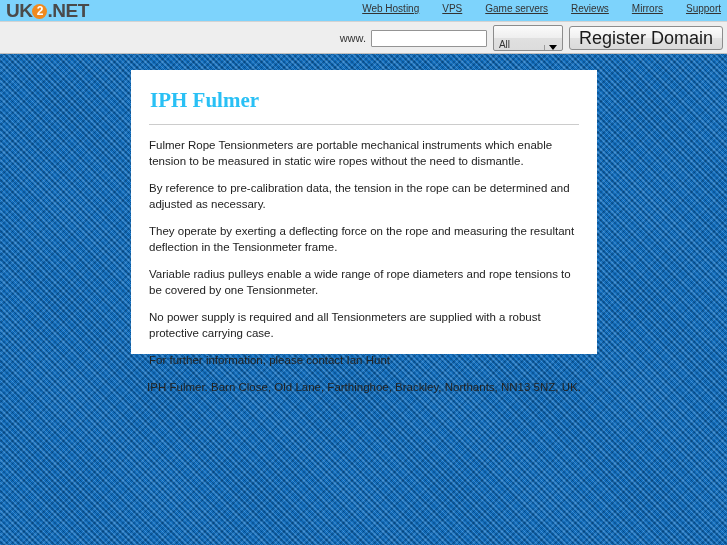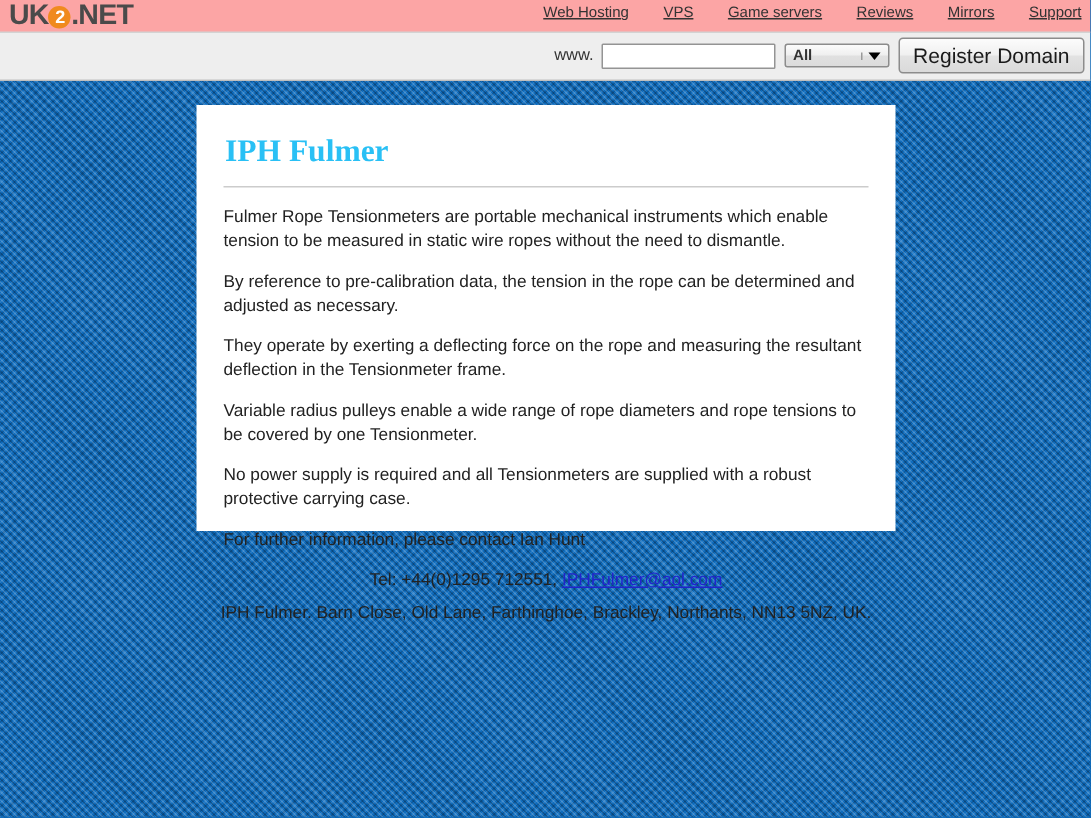--- a/index.html
+++ b/index.html
@@ -35,21 +35,21 @@
         rgba(0,0,0,0.16) 2px, rgba(0,0,0,0.16) 3px,
         rgba(0,0,0,0.00) 3px, rgba(0,0,0,0.00) 4px);
   }
 
   
   #header-bar {
     position: absolute;
     left: 0; top: 0;
     width: 727px;
     height: 22px;
-    background: #fca5a5;
+    background: #7dd3fc;
     border-bottom: 1px solid #d3d3d3;
     box-sizing: border-box;
   }
   #logo {
     position: absolute;
     left: 6px;
     top: 0px;
     height: 21px;
     display: flex;
     align-items: center;
@@ -121,28 +121,27 @@
     border: 1px solid #949494;
     background: #ffffff;
     font-size: 11px;
     padding: 0 3px;
     box-sizing: border-box;
     border-radius: 1px;
   }
   #tld-select {
     margin-left: 6px;
     width: 70px;
-    height: 16px;
-    display: flex;
-    align-items: center;
+    height: 26px;
+    display: flex;
+    align-items: flex-end;
     border: 1px solid #8c8c8c;
     border-radius: 2px;
     background: linear-gradient(to bottom, #fbfbfb 0%, #efefef 48%, #e0e0e0 52%, #dcdcdc 100%);
     box-sizing: border-box;
-    font-weight: bold;
   }
   #tld-select .tld-value {
     flex: 1;
     font-size: 10px;
     color: #333333;
     display: flex;
     align-items: center;
     padding-left: 5px;
   }
   #tld-select .tld-arrow-box {
@@ -155,21 +154,21 @@
   #tld-select .tld-arrow {
     width: 0; height: 0;
     border-left: 4px solid transparent;
     border-right: 4px solid transparent;
     border-top: 5px solid #000000;
   }
   #register-btn {
     margin-left: 6px;
     height: 22px;
     padding: 0 9px;
-    font-size: 14px;
+    font-size: 18px;
     color: #1a1a1a;
     border: 1px solid #8c8c8c;
     border-radius: 3px;
     background: linear-gradient(to bottom, #fcfcfc 0%, #f0f0f0 48%, #e2e2e2 52%, #dadada 100%);
     display: flex;
     align-items: center;
     font-family: "Liberation Sans", sans-serif;
     cursor: pointer;
   }
 
@@ -263,20 +262,16 @@
   <h1 id="page-title">IPH Fulmer</h1>
   <div id="title-rule"></div>
 
   <p class="body-para">Fulmer Rope Tensionmeters are portable mechanical instruments which enable tension to be measured in static wire ropes without the need to dismantle.</p>
   <p class="body-para">By reference to pre-calibration data, the tension in the rope can be determined and adjusted as necessary.</p>
   <p class="body-para">They operate by exerting a deflecting force on the rope and measuring the resultant deflection in the Tensionmeter frame.</p>
   <p class="body-para">Variable radius pulleys enable a wide range of rope diameters and rope tensions to be covered by one Tensionmeter.</p>
   <p class="body-para">No power supply is required and all Tensionmeters are supplied with a robust protective carrying case.</p>
   <p class="body-para">For further information, please contact Ian Hunt</p>
 
-  <p class="contact-line">
-    <span>Tel: +44(0)1295 712551,</span>
-    <a href="#">IPHFulmer@aol.com</a>
-  </p>
 
   <p class="contact-line">IPH Fulmer. Barn Close, Old Lane, Farthinghoe, Brackley, Northants, NN13 5NZ, UK.</p>
 
 </div>
 
 </body></html>

